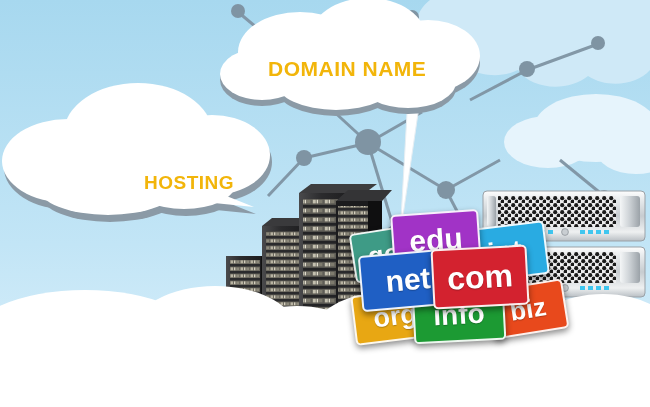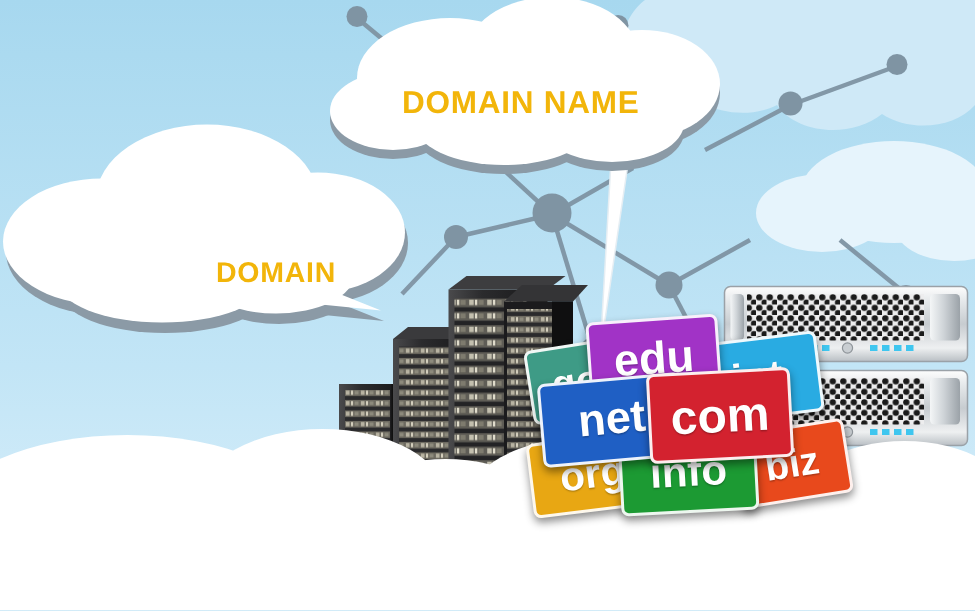--- a/index.html
+++ b/index.html
@@ -275,15 +275,15 @@
       <ellipse cx="300" cy="358" rx="74" ry="44"></ellipse>
       <ellipse cx="392" cy="344" rx="78" ry="44"></ellipse>
       <ellipse cx="498" cy="352" rx="86" ry="46"></ellipse>
       <ellipse cx="606" cy="346" rx="74" ry="44"></ellipse>
       <rect x="0" y="352" width="650" height="60"></rect>
     </g>
     <rect x="0" y="366" width="650" height="44" fill="#ffffff"></rect>
   </svg>
 
   <div class="lbl" id="domain-name-label">DOMAIN NAME</div>
-  <div class="lbl" id="hosting-l2">DOMAIN</div>
+  <div class="lbl" id="hosting-l2">HOSTING</div>
 
 </div>
 
 </body></html>

